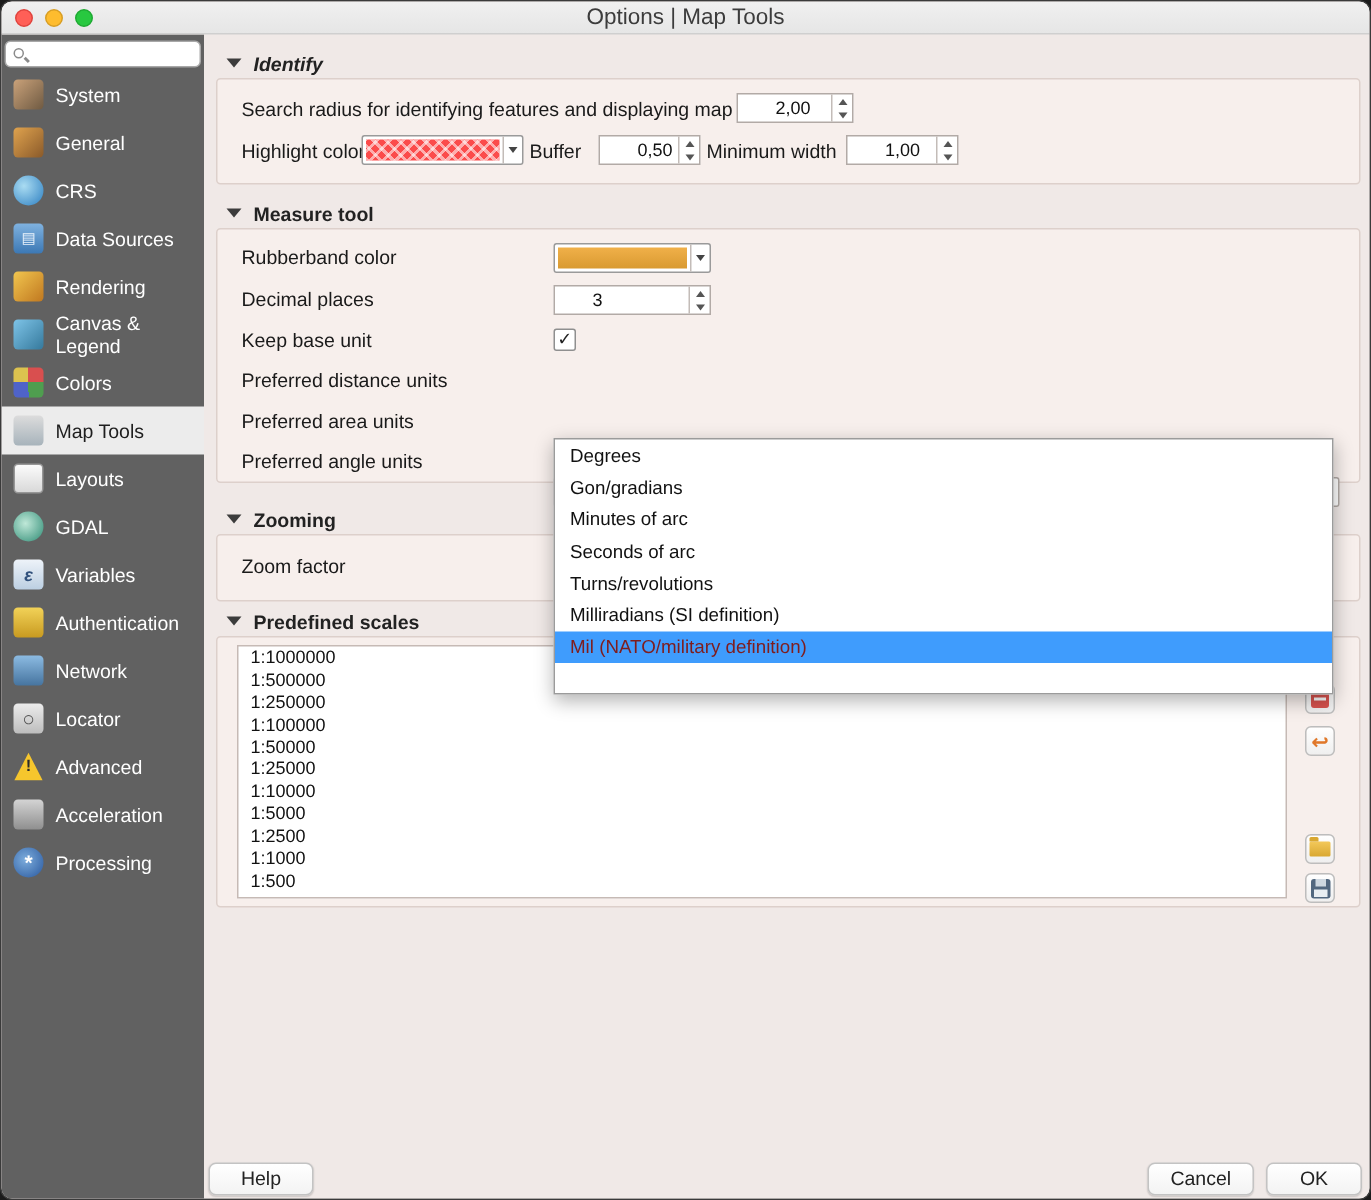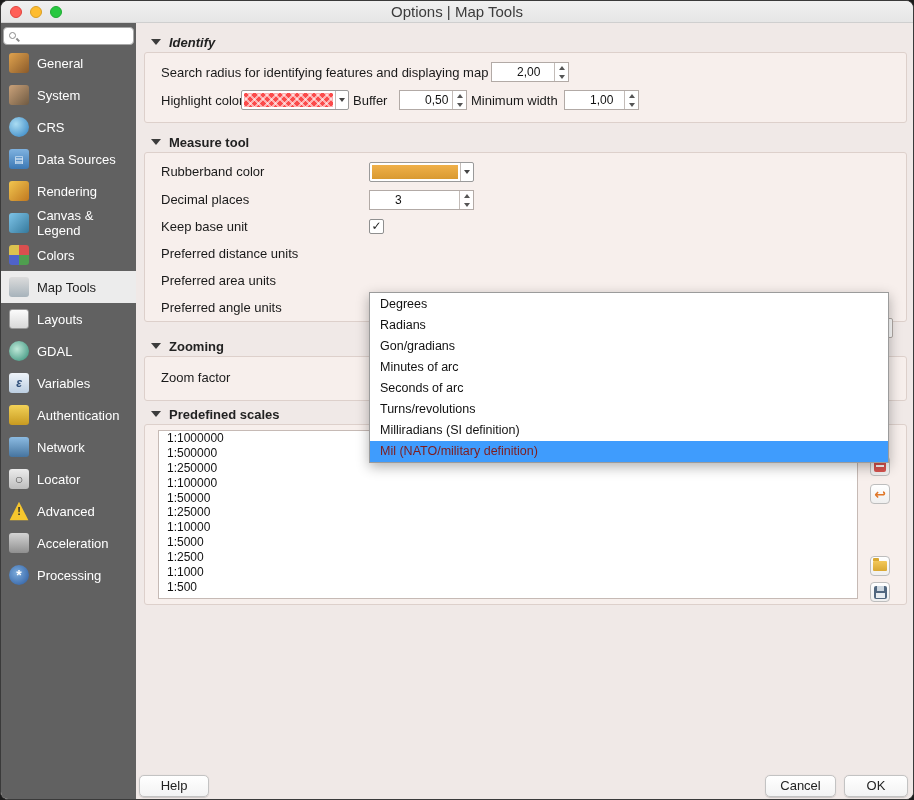--- a/index.html
+++ b/index.html
@@ -105,26 +105,26 @@
     </div>
   </div>
 
   <div class="sidebar">
     <div class="search-wrap">
       <span class="mag"></span>
       <input class="search-input" placeholder="" style="">
     </div>
     <div class="sb-items">
         <div class="sb-item">
+          <span class="sb-icon icon-system"></span>
+          <span>System</span>
+        </div>
+        <div class="sb-item">
           <span class="sb-icon icon-general"></span>
           <span>General</span>
-        </div>
-        <div class="sb-item">
-          <span class="sb-icon icon-system"></span>
-          <span>System</span>
         </div>
         <div class="sb-item">
           <span class="sb-icon icon-crs"></span>
           <span>CRS</span>
         </div>
         <div class="sb-item">
           <span class="sb-icon icon-data-sources">▤</span>
           <span>Data Sources</span>
         </div>
         <div class="sb-item">
@@ -262,21 +262,20 @@
     <div class="flabel" style="left:25px; top:223px;">Preferred distance units</div>
     <div class="flabel" style="left:25px; top:250px;">Preferred area units</div>
     <div class="combo" style="left:233px; top:247px; width:524px; height:20px;margin-top:48px;">
       <span>Square meters</span>
       <span class="combo-arrow"></span>
     </div>
     <div class="flabel" style="left:25px; top:277px;">Preferred angle units</div>
 
     <div class="dropdown" style="left:233px; top:269px; width:520px; height:171px;">
         <div class="dd-item">Degrees</div>
-        <div class="dd-item">Radians</div>
         <div class="dd-item">Gon/gradians</div>
         <div class="dd-item">Minutes of arc</div>
         <div class="dd-item">Seconds of arc</div>
         <div class="dd-item">Turns/revolutions</div>
         <div class="dd-item">Milliradians (SI definition)</div>
         <div class="dd-item" style="background: rgb(63, 156, 253); color: #7f1d1d;">Mil (NATO/military definition)</div>
       </div>
 
     <div class="sec-header" style="left:15px; top:314px;">
       <span class="tri-down"></span>

